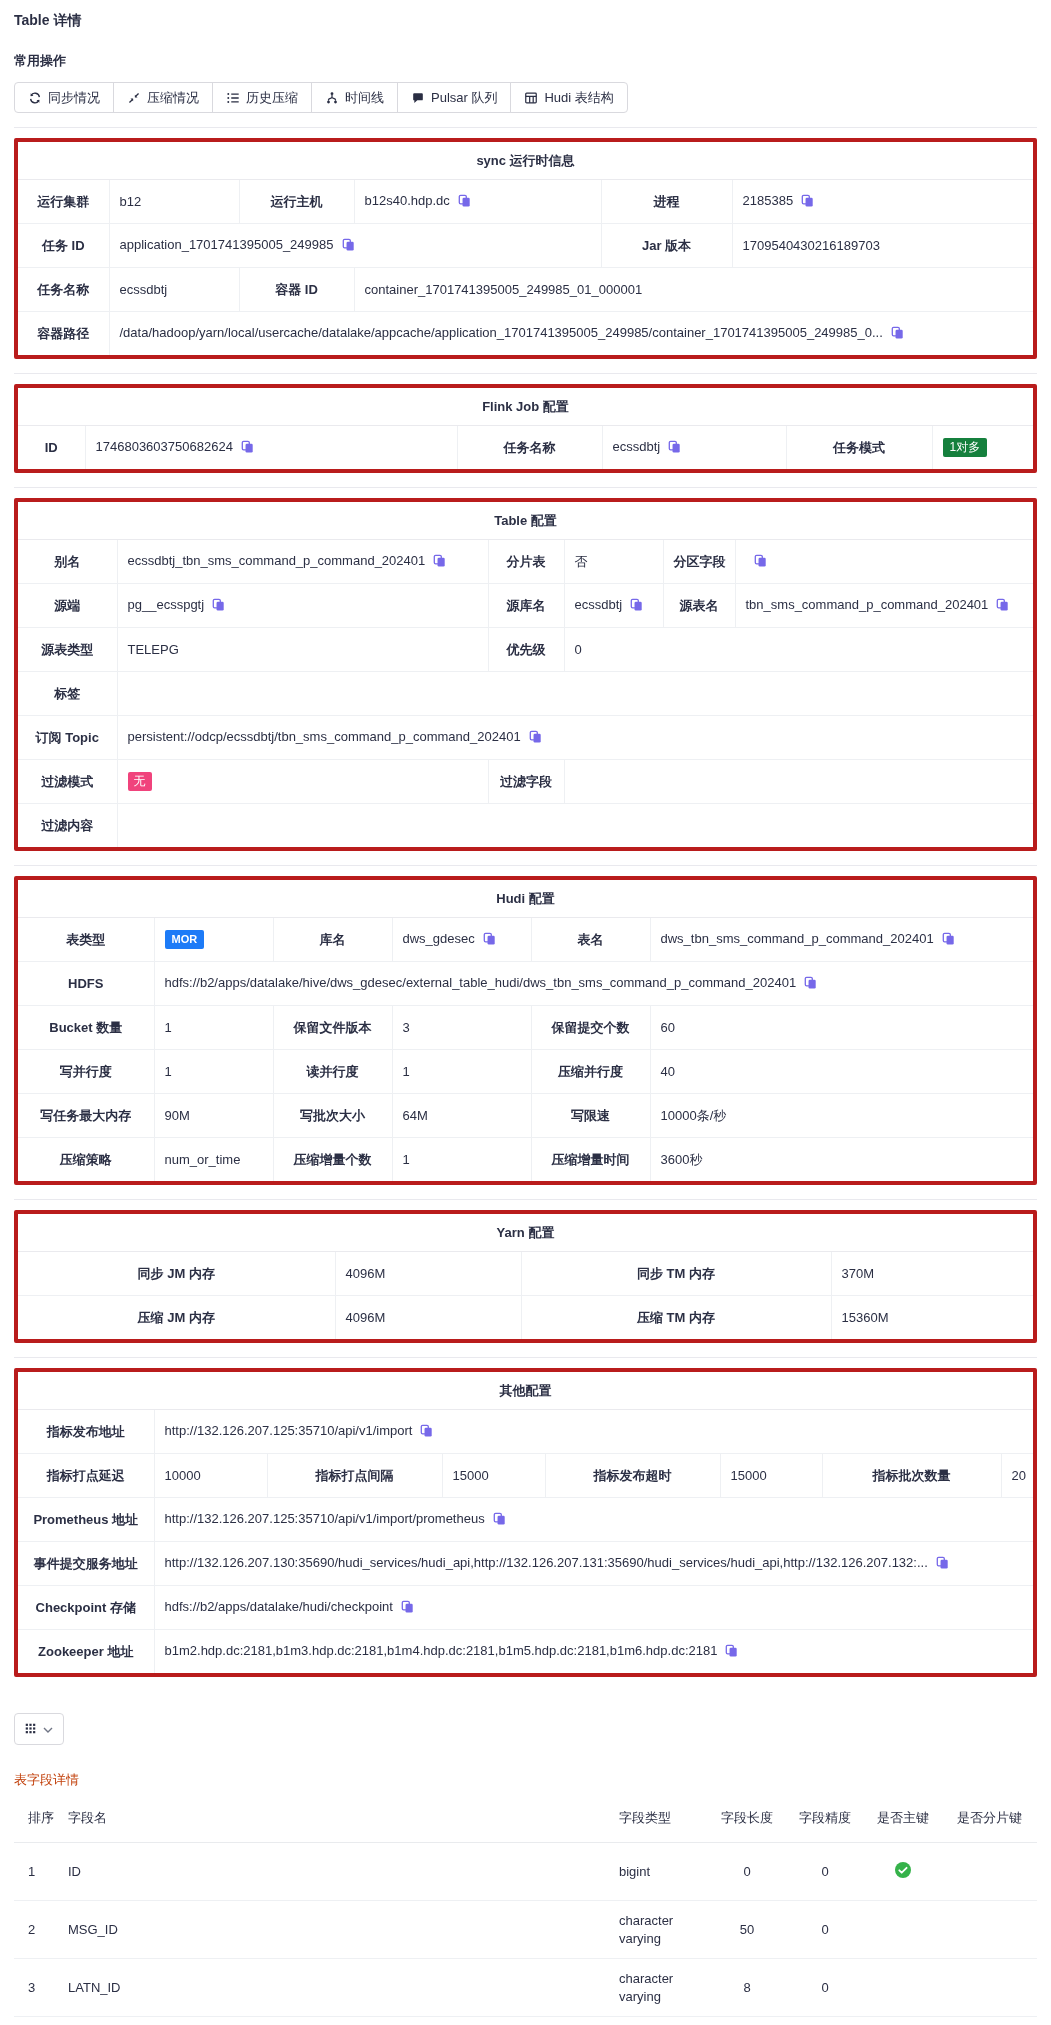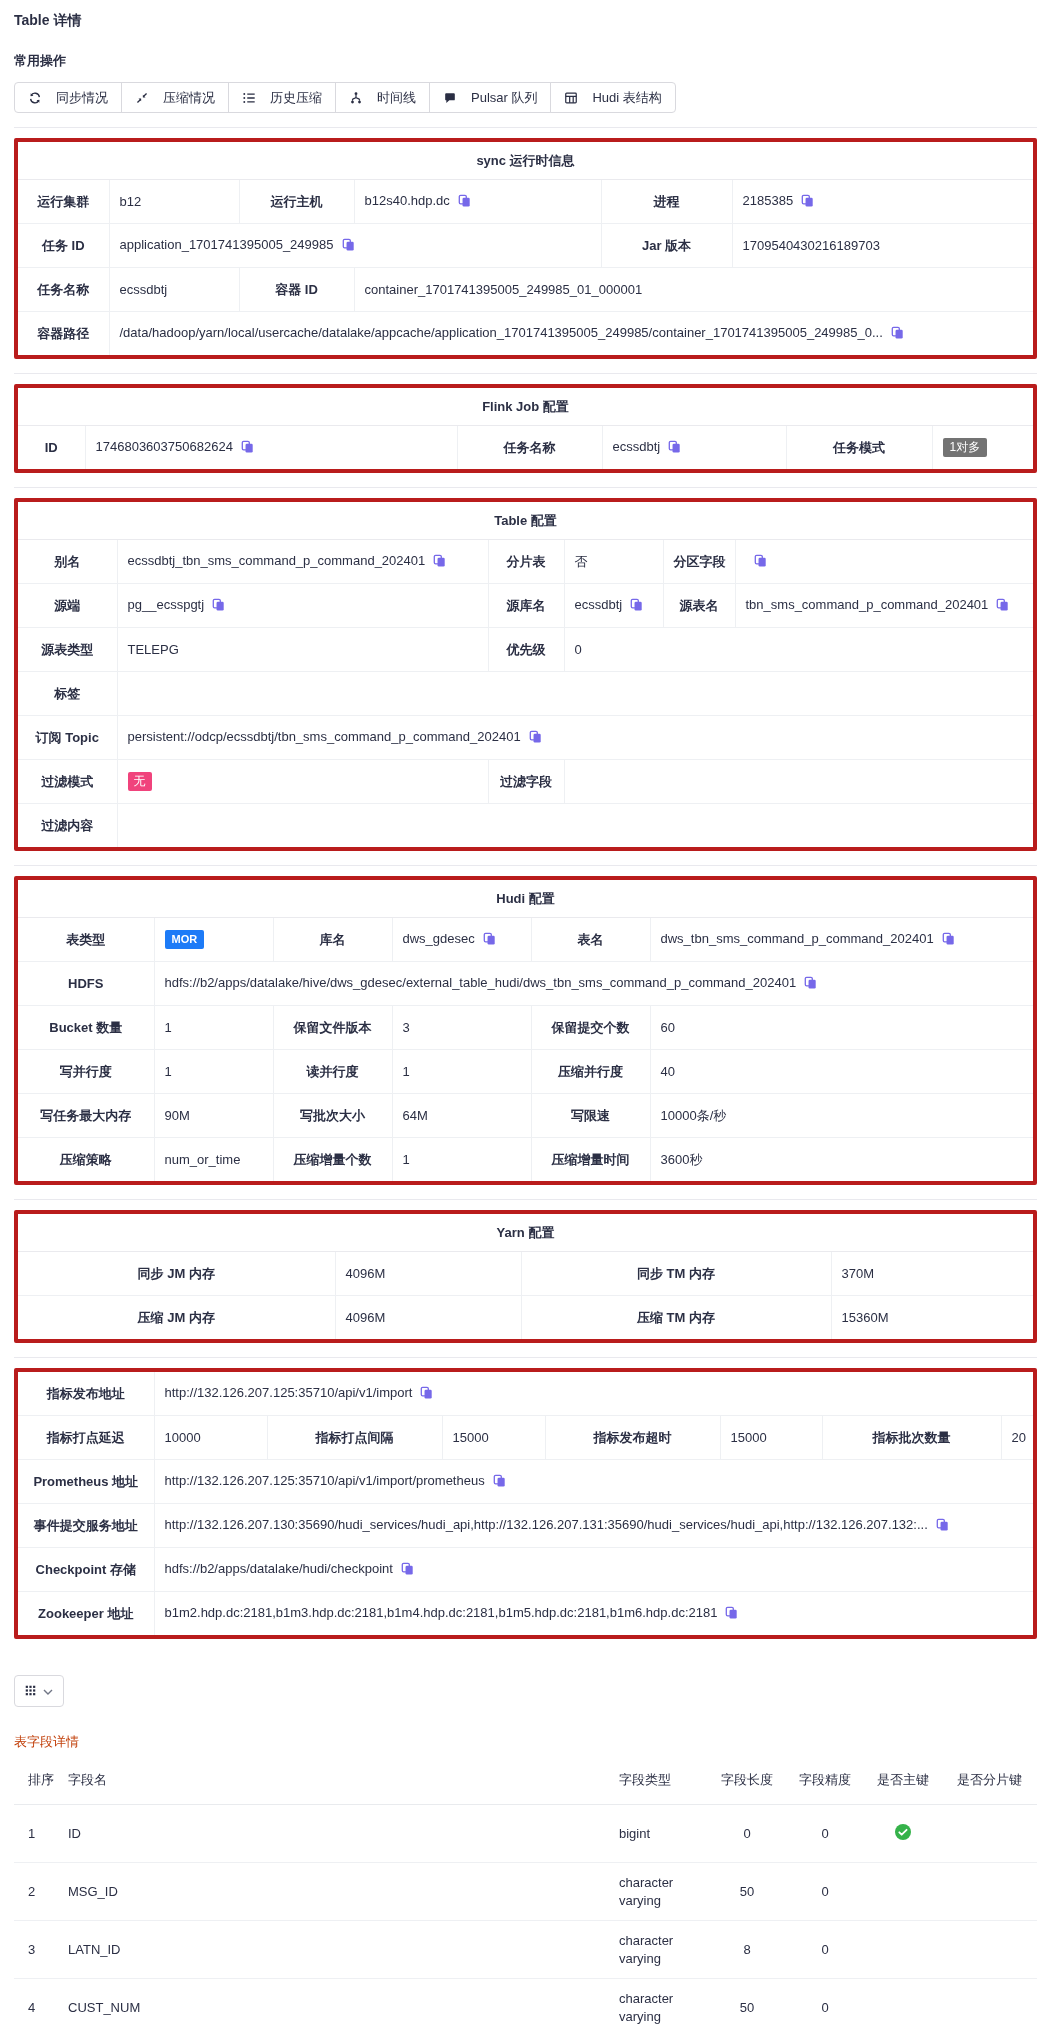--- a/index.html
+++ b/index.html
@@ -7,21 +7,21 @@
     width:1051px;height:2025px;overflow:hidden;box-sizing:border-box;
     background:#ffffff;color:#2b2f44;
     font-family:"Liberation Sans","DejaVu Sans",sans-serif;
     font-size:13px;padding:10px 14px;
   }
   .page-title{font-size:14px;font-weight:700;margin:2px 0 22px;}
   .ops-label{font-size:13px;font-weight:700;margin:0 0 12px;}
 
   .toolbar{display:flex;margin-bottom:14px;}
   .tb-btn{
-    display:inline-flex;align-items:center;gap:14px;height:31px;padding:4px 13px;
+    display:inline-flex;align-items:center;gap:6px;height:31px;padding:4px 13px;
     background:#fff;border:1px solid #d9d9de;margin-left:-1px;cursor:pointer;
     font-family:inherit;font-size:13px;color:#2b2f44;white-space:nowrap;
   }
   .tb-btn:first-child{margin-left:0;border-radius:4px 0 0 4px;}
   .tb-btn:last-child{border-radius:0 4px 4px 0;}
   .tb-btn .ic{display:inline-flex;align-items:center;}
 
   .section-sep{border:0;border-top:1px solid #e9e9ee;margin:12px 0 10px;}
   .card{border:4px solid #b91c1c;border-radius:2px;margin-bottom:14px;overflow:hidden;}
   .card-title{text-align:center;font-weight:700;font-size:13px;padding:10px 0 9px;border-bottom:1px solid #eaeaee;}
@@ -30,21 +30,21 @@
     border-top:1px solid #eef0f3;border-left:1px solid #eef0f3;
     height:39px;padding:2px 10px;overflow:hidden;white-space:nowrap;vertical-align:middle;
   }
   .card-table tr:first-child td{border-top:0;}
   .card-table td:first-child{border-left:0;}
   .td-label{font-weight:700;text-align:center;padding:2px 4px;}
   .td-value{text-align:left;}
   .copy{margin-left:8px;display:inline-block;vertical-align:-2px;cursor:pointer;}
 
   .badge{display:inline-block;color:#fff;line-height:1.55;vertical-align:1px;}
-  .badge-purple{background:#737373;font-size:12px;padding:0 7px;border-radius:2px;}
+  .badge-purple{background:#15803d;font-size:12px;padding:0 7px;border-radius:2px;}
   .badge-pink{background:#f0437c;font-size:12px;padding:0 6px;border-radius:2px;}
   .badge-blue{background:#1d7bf7;font-size:11px;font-weight:700;padding:1px 7px;border-radius:2px;}
 
   .dd-btn{
     margin-top:22px;display:inline-flex;align-items:center;gap:7px;height:32px;padding:0 10px;
     background:#fff;border:1px solid #d9d9de;border-radius:4px;cursor:pointer;
   }
   .fields-title{font-size:13px;margin:26px 0 6px;color:#c2410c;}
 
   .fields-table{width:100%;border-collapse:collapse;}
@@ -395,20 +395,21 @@
               <td class="td-label"><span class="cell-text">压缩 JM 内存</span></td>
               <td class="td-value"><span class="cell-text">4096M</span></td>
               <td class="td-label"><span class="cell-text">压缩 TM 内存</span></td>
               <td class="td-value"><span class="cell-text">15360M</span></td>
             </tr>
           </tbody>
         </table>
       </div>
       <hr class="section-sep">
       <div class="card">
+        <div class="card-title">其他配置</div>
         <table class="card-table">
           <colgroup>
             <col style="width: 136px;">
             <col style="width: 113px;">
             <col style="width: 175px;">
             <col style="width: 103px;">
             <col style="width: 175px;">
             <col style="width: 102px;">
             <col style="width: 179px;">
             <col style="width: 40px;">

